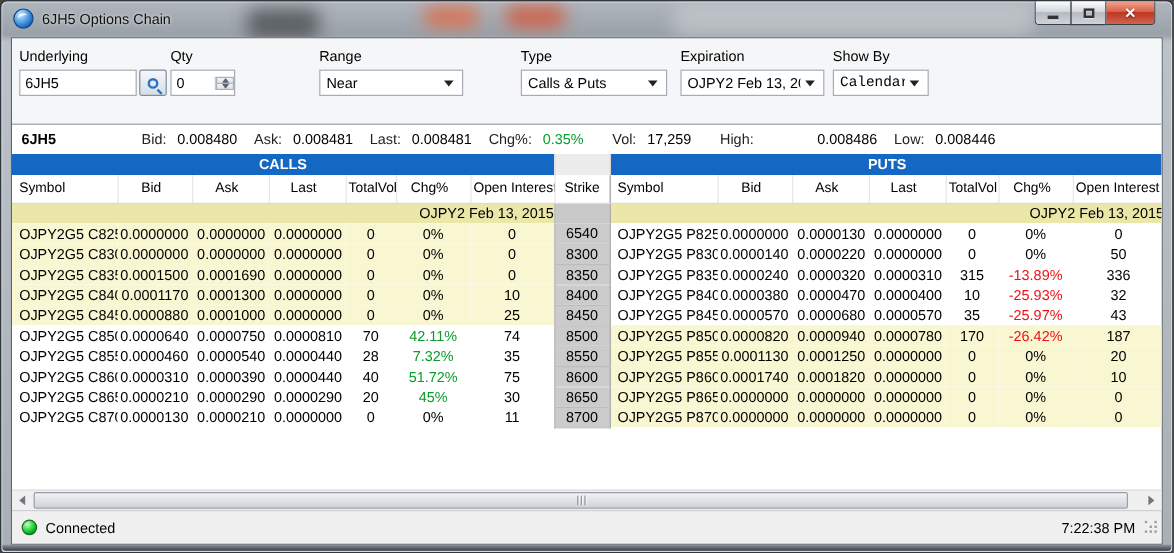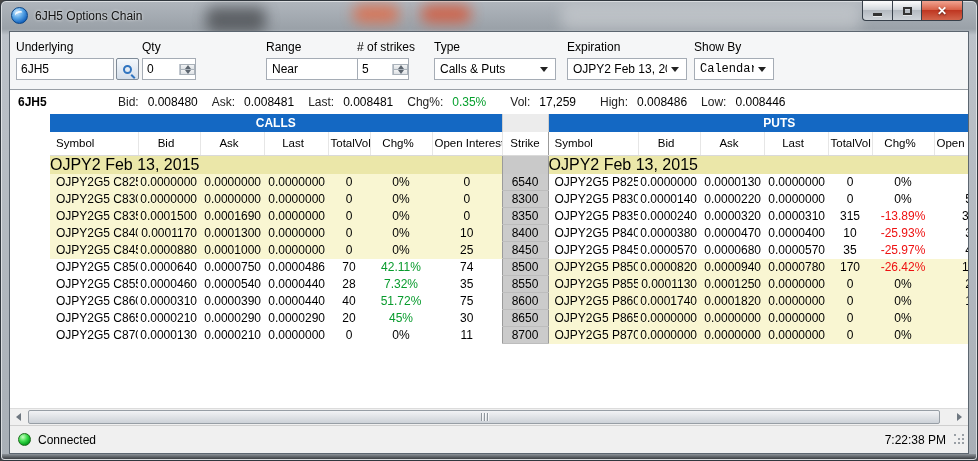--- a/index.html
+++ b/index.html
@@ -35,21 +35,21 @@
     background:linear-gradient(180deg,#f1a491 0%,#d9634a 45%,#bf3722 50%,#d2654c 100%); }
   .glyph-min { width:9px; height:3px; background:#333; margin-top:7px; box-shadow:0 1px 0 rgba(255,255,255,.6); }
   .glyph-max { width:9px; height:8px; border:2px solid #333; box-shadow:0 1px 0 rgba(255,255,255,.5); }
   .glyph-close { color:#fff; font-size:12px; font-weight:bold; text-shadow:0 1px 2px rgba(0,0,0,.55); line-height:1; }
 
   
   .client { position:absolute; left:8px; right:8px; top:30px; bottom:6px; background:#fff;
     border:1px solid #5c6670; display:flex; flex-direction:column; overflow:hidden; }
 
   
-  .toolbar { height:58px; background:#f5f6f7; border-bottom:1px solid #9aa0a6; position:relative; flex:none; }
+  .toolbar { height:72px; background:#f5f6f7; border-bottom:1px solid #9aa0a6; position:relative; flex:none; }
   .fgroup { position:absolute; top:8px; }
   .flabel { font-size:12px; color:#000; margin-bottom:4px; }
   .ctl { display:flex; align-items:stretch; height:22px; }
   .textbox, .combo, .spin { background:#fff; border:1px solid #a5acb5; font-size:12px; display:flex; align-items:center; }
   .textbox { width:98px; padding-left:4px; }
   .search-btn { width:23px; height:22px; margin-left:2px; border:1px solid #7f8b98; border-radius:2px;
     background:linear-gradient(180deg,#f4f8fc,#d4deea); display:flex; align-items:center; justify-content:center; cursor:pointer; }
   .mag { width:9px; height:9px; border:2px solid #2f74c0; border-radius:50%; position:relative; }
   .mag::after { content:""; position:absolute; width:2px; height:5px; background:#2f74c0; left:7px; top:7px; transform:rotate(-45deg); }
   .spin { padding-left:4px; position:relative; }
@@ -65,32 +65,32 @@
 
   
   .quotebar { height:24px; background:#fff; display:flex; align-items:center; font-size:12px; flex:none; }
   .q-sym { font-weight:bold; margin-left:8px; width:100px; }
   .q-pair { display:flex; margin-right:14px; white-space:nowrap; }
   .q-lbl { color:#222; margin-right:9px; }
   .q-val { color:#000; }
   .q-val.green { color:#07a02e; }
 
   
-  .table-wrap { flex:1; background:#fff; overflow:hidden;padding-left:40px; }
+  .table-wrap { flex:1; background:#fff; overflow:hidden; }
   table { border-collapse:collapse; table-layout:fixed; width:960px; }
   th, td { overflow:hidden; white-space:nowrap; }
   .band { background:#1468c3; color:#fff; font-size:12px; font-weight:bold; height:18px; text-align:center; }
   .band-gap { background:#ececec; border-left:1px solid #cfcfcf; border-right:1px solid #cfcfcf; }
   .colhead-row th { background:#fff; font-weight:normal; font-size:11.5px; color:#000; height:23px;
     border-right:1px solid #e6e6e6; border-bottom:1px solid #dadada; }
   th.sym { text-align:left; padding-left:6px; }
   th.bid, th.ask, th.last, th.chg { text-align:center; padding-right:6px; }
   th.vol, th.oi { text-align:left; padding-left:2px; }
   th.strike-h { text-align:center; border-left:1px solid #9b9b9b; border-right:1px solid #9b9b9b; }
-  .group-row td { height:17px; font-size:16px; text-align:left; }
+  .group-row td { height:17px; font-size:12px; text-align:right; }
   .grp { background:#ebe7a9; }
   .grp-strike { background:#c9c9c9; border-left:1px solid #9b9b9b; border-right:1px solid #9b9b9b; }
   .data-row td { height:17px; font-size:12px; color:#000; }
   td.sym { text-align:left; padding-left:6px; }
   td.bid, td.ask, td.last { text-align:right; padding-right:3px; }
   td.vol, td.chg, td.oi { text-align:center; }
   td.itm { background:#f9f6d2; }
   td.strike { background:#cbcbcb; text-align:center; border-left:1px solid #9b9b9b; border-right:1px solid #9b9b9b;
     border-bottom:1px solid #bdbdbd; }
   td.pos { color:#089b2d; }
@@ -176,36 +176,20 @@
       </div>
       <div class="fgroup" style="left:220px;margin-left:36px;">
         <div class="flabel">Range</div>
         <div class="ctl">
           <div class="combo" style="width:120px;">
             <span class="cval">Near</span>
             <div class="dd"></div>
           </div>
         </div>
       </div>
-      <div class="fgroup" style="left:347px;">
-        <div class="flabel"># of strikes</div>
-        <div class="ctl">
-          <div class="spin" style="width:52px;">
-            <span class="val">5</span>
-            <div class="spin-arrows">
-              <div class="spin-btn">
-                  <div class="tri-up"></div>
-                </div>
-              <div class="spin-btn">
-                  <div class="tri-dn"></div>
-                </div>
-            </div>
-          </div>
-        </div>
-      </div>
       <div class="fgroup" style="left:424px;">
         <div class="flabel">Type</div>
         <div class="ctl">
           <div class="combo" style="width:122px;">
             <span class="cval">Calls &amp; Puts</span>
             <div class="dd"></div>
           </div>
         </div>
       </div>
       <div class="fgroup" style="left:557px;">
@@ -243,21 +227,21 @@
           <span class="q-val">0.008481</span>
         </span>
       <span class="q-pair">
           <span class="q-lbl">Chg%:</span>
           <span class="q-val green">0.35%</span>
         </span>
       <span class="q-pair" style="margin-left:10px;">
           <span class="q-lbl">Vol:</span>
           <span class="q-val">17,259</span>
         </span>
-      <span class="q-pair" style="margin-left:10px;">
+      <span class="q-pair" style="margin-left:10px;gap:44px;">
           <span class="q-lbl">High:</span>
           <span class="q-val">0.008486</span>
         </span>
       <span class="q-pair">
           <span class="q-lbl">Low:</span>
           <span class="q-val">0.008446</span>
         </span>
     </div>
 
     <div class="table-wrap">
@@ -391,21 +375,21 @@
               <td class="ask">0.0000680</td>
               <td class="last">0.0000570</td>
               <td class="vol">35</td>
               <td class="chg neg">-25.97%</td>
               <td class="oi">43</td>
             </tr>
             <tr class="data-row">
               <td class="sym">OJPY2G5 C8500</td>
               <td class="bid">0.0000640</td>
               <td class="ask">0.0000750</td>
-              <td class="last">0.0000486</td>
+              <td class="last">0.0000810</td>
               <td class="vol">70</td>
               <td class="chg pos">42.11%</td>
               <td class="oi">74</td>
               <td class="strike">8500</td>
               <td class="sym itm">OJPY2G5 P8500</td>
               <td class="bid itm">0.0000820</td>
               <td class="ask itm">0.0000940</td>
               <td class="last itm">0.0000780</td>
               <td class="vol itm">170</td>
               <td class="chg itm neg">-26.42%</td>

